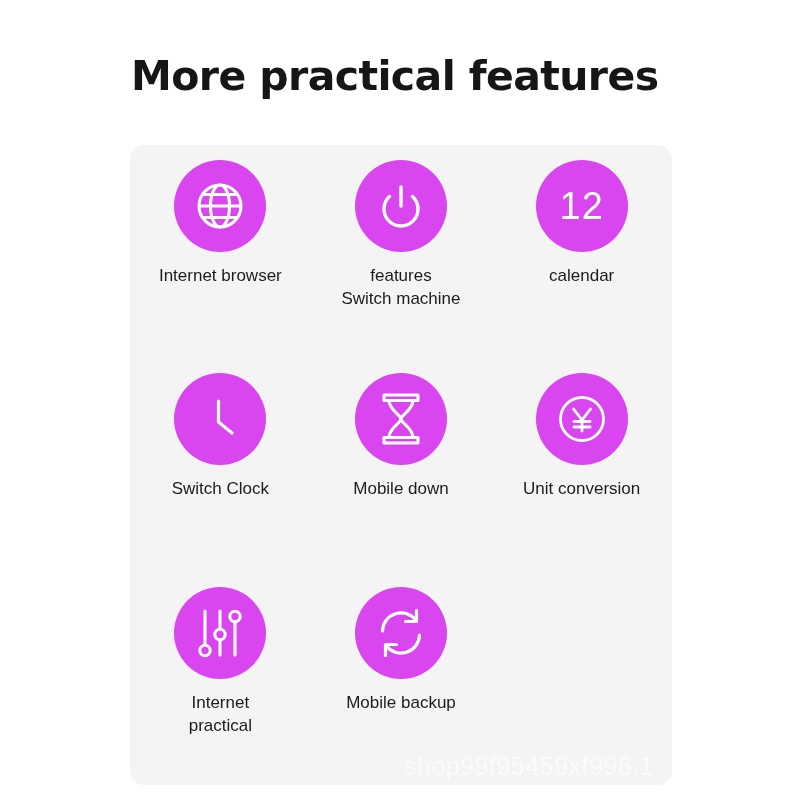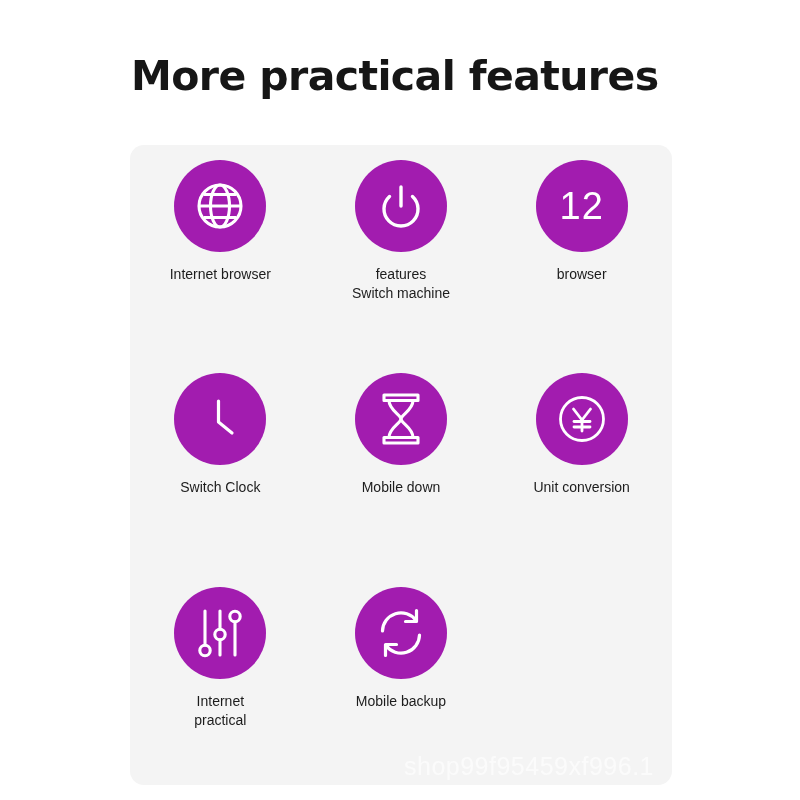--- a/index.html
+++ b/index.html
@@ -63,42 +63,42 @@
     align-items: center;
     justify-content: flex-start;
     padding-top: 15px;
     position: relative;
   }
 
   .icon-circle {
     width: 92px;
     height: 92px;
     border-radius: 50%;
-    background: #a21caf;
+    background: #d946ef;
     display: flex;
     align-items: center;
     justify-content: center;
     flex: none;
   }
 
   .icon-circle svg {
     display: block;
   }
 
   .icon-text {
     color: #ffffff;
     font-size: 38px;
     font-family: "Liberation Sans", sans-serif;
     letter-spacing: 1px;
     line-height: 1;
   }
 
   .feature-label {
     margin-top: 13px;
-    font-size: 14px;
+    font-size: 17px;
     color: #1c1c1c;
     text-align: center;
     line-height: 1.35;
     max-width: 170px;
     font-family: "Liberation Sans", sans-serif;
   }
 
   .watermark {
     position: absolute;
     left: 404px;
@@ -141,21 +141,21 @@
             <line x1="28" y1="9" x2="28" y2="28"></line>
           </svg>
         </div>
         <div class="feature-label"><span>features</span><br><span>Switch machine</span></div>
       </div>
 
       <div class="feature">
         <div class="icon-circle">
           <span class="icon-text">12</span>
         </div>
-        <div class="feature-label">browser</div>
+        <div class="feature-label">calendar</div>
       </div>
 
       <div class="feature">
         <div class="icon-circle">
           <svg width="56" height="56" viewBox="0 0 56 56" fill="none" stroke="#ffffff" stroke-width="3.2" stroke-linecap="round" stroke-linejoin="round">
             <polyline points="26.5,10 26.5,31 40,42"></polyline>
           </svg>
         </div>
         <div class="feature-label">Switch Clock</div>
       </div>

